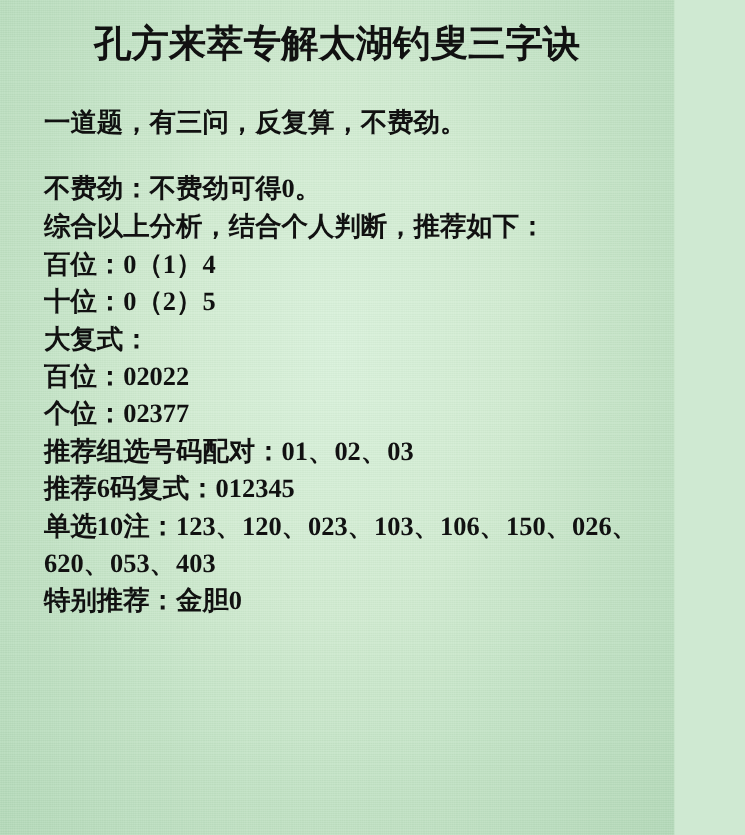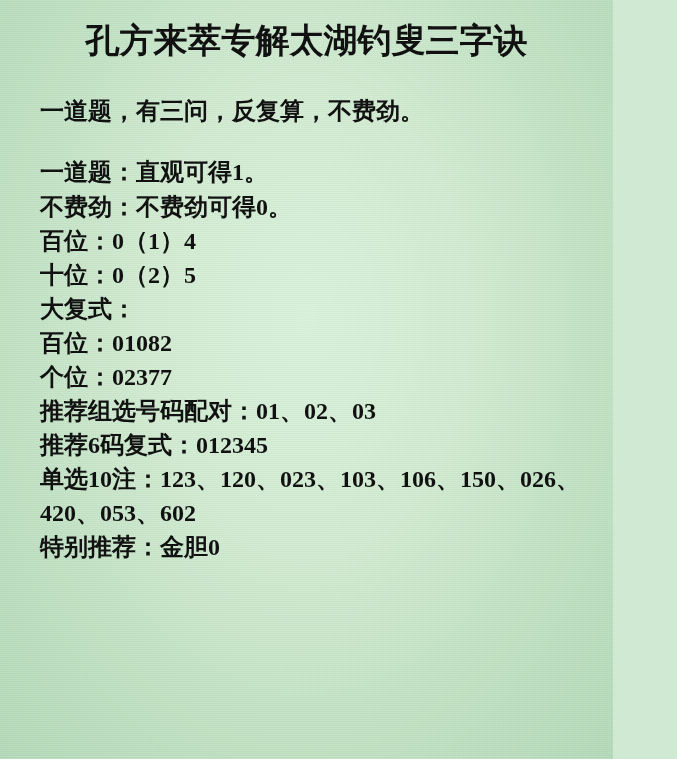--- a/index.html
+++ b/index.html
@@ -78,27 +78,27 @@
 
   <div id="content">
 
     <div class="title">
       <div class="title-line1">孔方来萃专解太湖钓叟三字诀</div>
     </div>
 
     <div class="intro">一道题，有三问，反复算，不费劲。</div>
 
     <div class="body-lines">
-      <div class="line">一道题：直观可得1。</div>
       <div class="line">不费劲：不费劲可得0。</div>
+      <div class="line">综合以上分析，结合个人判断，推荐如下：</div>
       <div class="line">百位：0（1）4</div>
       <div class="line">十位：0（2）5</div>
       <div class="line">大复式：</div>
-      <div class="line">百位：01082</div>
+      <div class="line">百位：02022</div>
       <div class="line">个位：02377</div>
       <div class="line">推荐组选号码配对：01、02、03</div>
       <div class="line">推荐6码复式：012345</div>
-      <div class="line">单选10注：123、120、023、103、106、150、026、420、053、602</div>
+      <div class="line">单选10注：123、120、023、103、106、150、026、620、053、403</div>
       <div class="line">特别推荐：金胆0</div>
     </div>
 
   </div>
 </div>
 
 </body></html>

